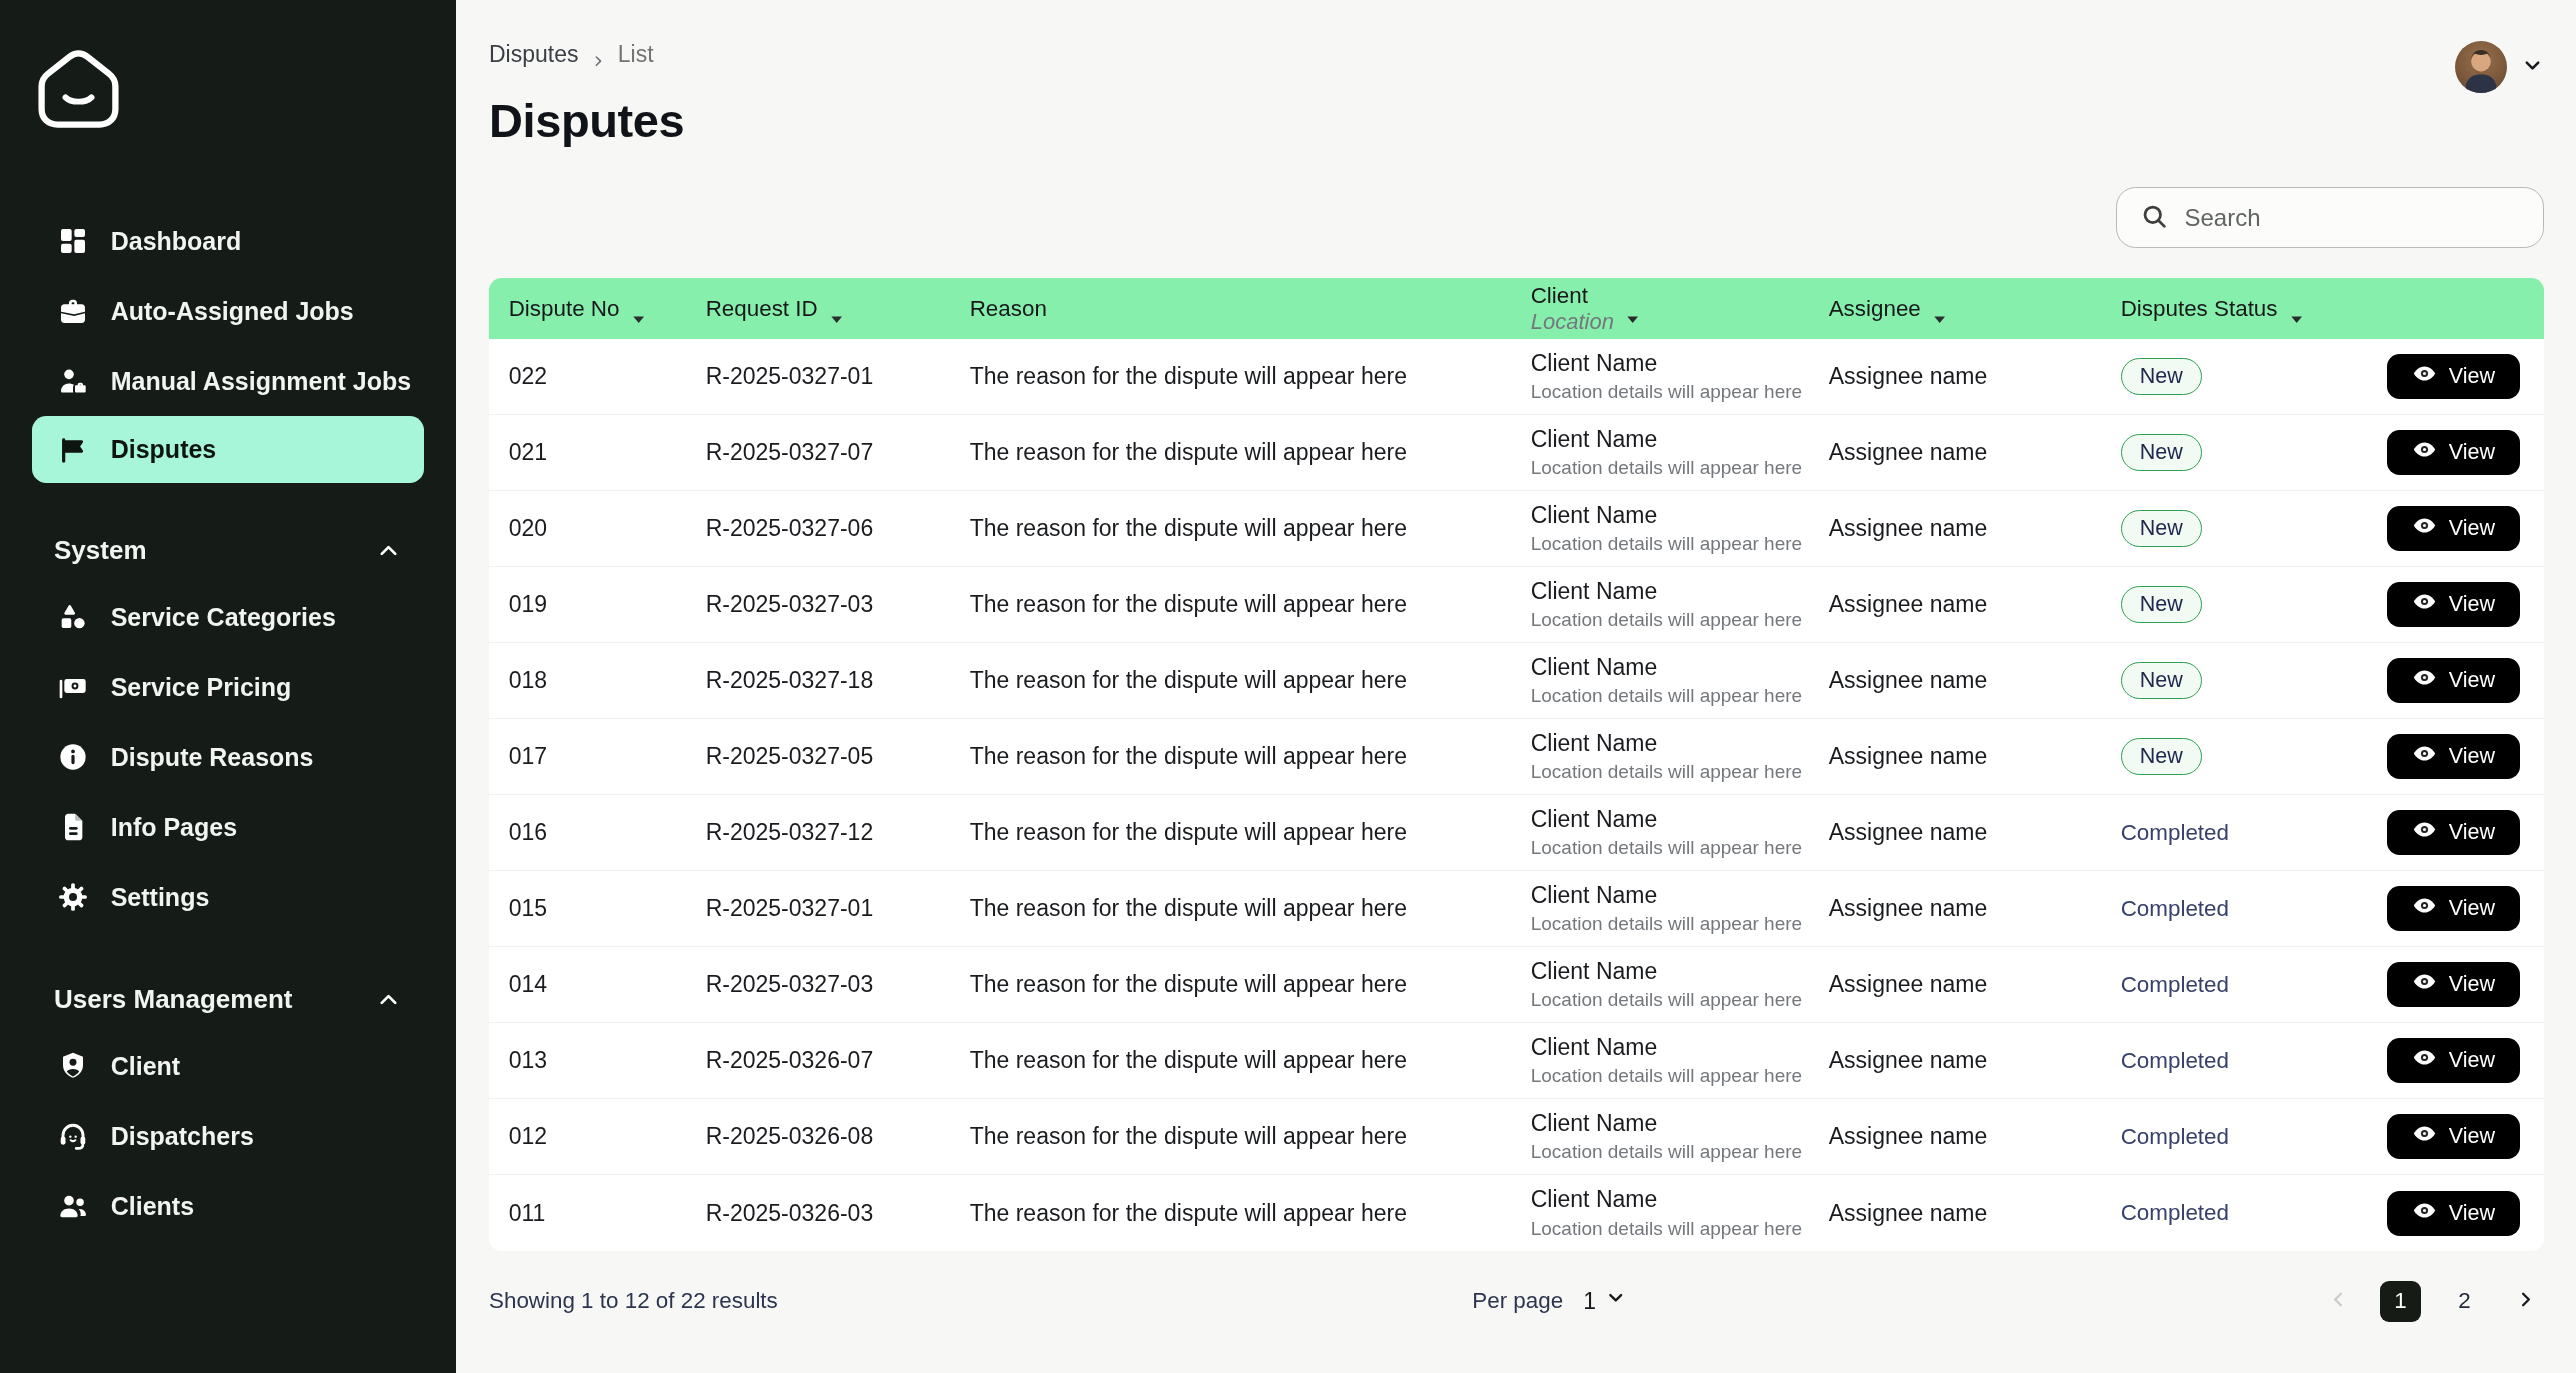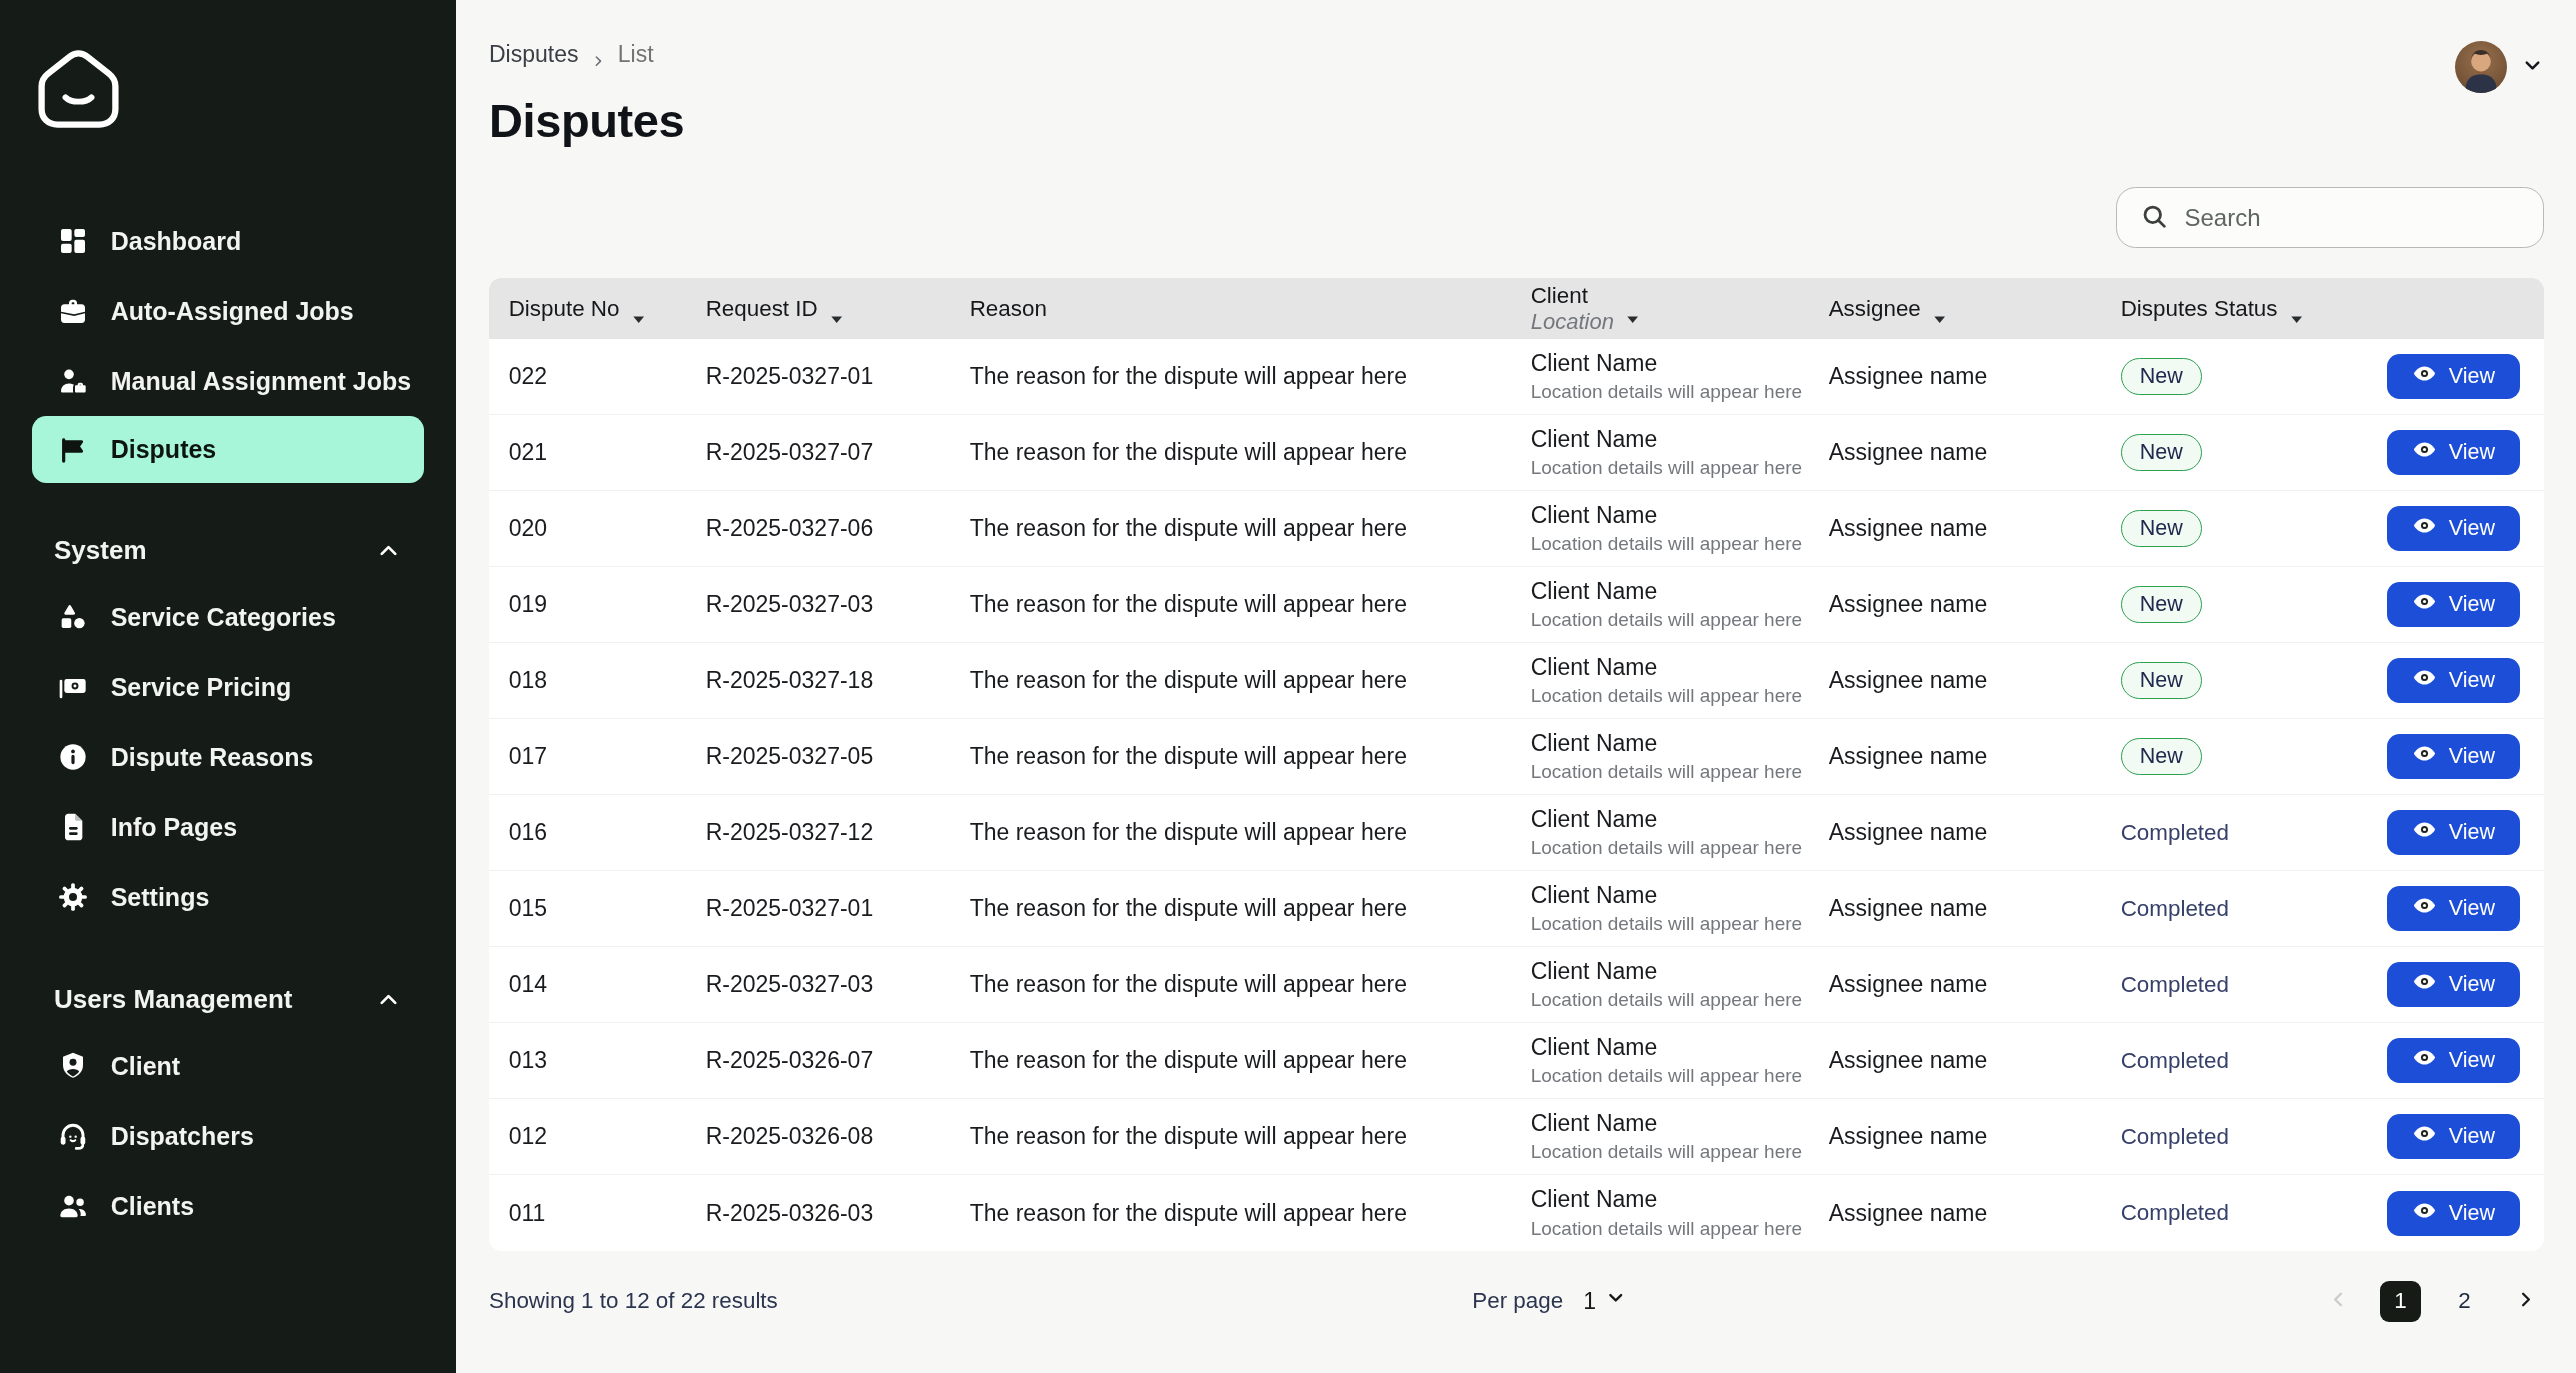--- a/index.html
+++ b/index.html
@@ -32,35 +32,35 @@
   .avatar svg { position:absolute; left:0; top:0; }
 
   .search-row { display:flex; justify-content:flex-end; margin-top:39px; }
   .search-box { width:428px; height:61px; border:1.8px solid #b7bab6; border-radius:19.7px; background:#fcfcfb; display:flex; align-items:center; padding:0 21.5px; gap:16px; }
   .search-box input { border:none; outline:none; background:transparent; font-size:24px; color:#333834; width:100%; font-family:inherit; }
   .search-box input::placeholder { color:#5f6560; opacity:1; }
 
   
   .table-card { margin-top:30px; }
   .tgrid { display:grid; grid-template-columns:197px 264px 561px 298px 292px 224px 1fr; align-items:center; padding-left:19.7px; }
-  .thead { background:#e5e5e5; border-radius:12.5px 12.5px 0 0; height:61px; font-size:22.4px; color:#16181b; }
+  .thead { background:#86efac; border-radius:12.5px 12.5px 0 0; height:61px; font-size:22.4px; color:#16181b; }
   .th { display:flex; align-items:center; gap:12.5px; font-weight:500; }
   .th .sort { width:13.4px; height:9px; flex:none; color:#2a2d30; cursor:pointer; }
   .th-stack { display:flex; flex-direction:column; justify-content:center; line-height:1.15; }
   .th-sub { font-size:22px; color:#74787d; font-weight:400;font-style:italic; }
   .tbody { background:#ffffff; border-radius:0 0 12.5px 12.5px; }
   .trow { height:76px; border-bottom:1.8px solid #f1f1ef; }
   .trow:last-child { border-bottom:none; }
   .cell-main { font-size:23px; color:#191b1e; }
   .cell-stack { line-height:1.25; }
   .cell-sub { font-size:19px; color:#74787d; margin-top:2.7px; }
   .status-plain { font-size:22.4px; color:#36406b; }
   .badge-new { display:inline-block; font-size:21.5px; color:#202a4e; background:#f2faf4; border:1.8px solid #2da04f; border-radius:894px; padding:4.5px 18px; line-height:1.2; }
   .view-cell { display:flex; justify-content:flex-end; padding-right:24px; }
-  .view-btn { display:flex; align-items:center; gap:11.6px; background:#1d4ed8; color:#ffffff; border:none; border-radius:12.5px; height:45px; padding:0 25px; font-size:21.5px; font-family:inherit; cursor:pointer; }
+  .view-btn { display:flex; align-items:center; gap:11.6px; background:#000000; color:#ffffff; border:none; border-radius:12.5px; height:45px; padding:0 25px; font-size:21.5px; font-family:inherit; cursor:pointer; }
 
   
   .pagebar { display:flex; align-items:center; margin-top:23px; height:54px; }
   .showing { font-size:22.4px; color:#2c3550; }
   .perpage { margin:0 auto; display:flex; align-items:center; gap:20px; }
   .perpage-label { font-size:22.4px; color:#2c3550; }
   .perpage-val { display:flex; align-items:center; gap:9px; font-size:23px; color:#17191c; cursor:pointer; }
   .pager { display:flex; align-items:center; gap:23px; }
   .pg-arrow { width:36px; height:36px; display:flex; align-items:center; justify-content:center; cursor:pointer; background:none; border:none; }
   .pg-num { width:41px; height:41px; display:flex; align-items:center; justify-content:center; font-size:22.4px; border-radius:9px; cursor:pointer; color:#222c3e; background:none; border:none; font-family:inherit; }

